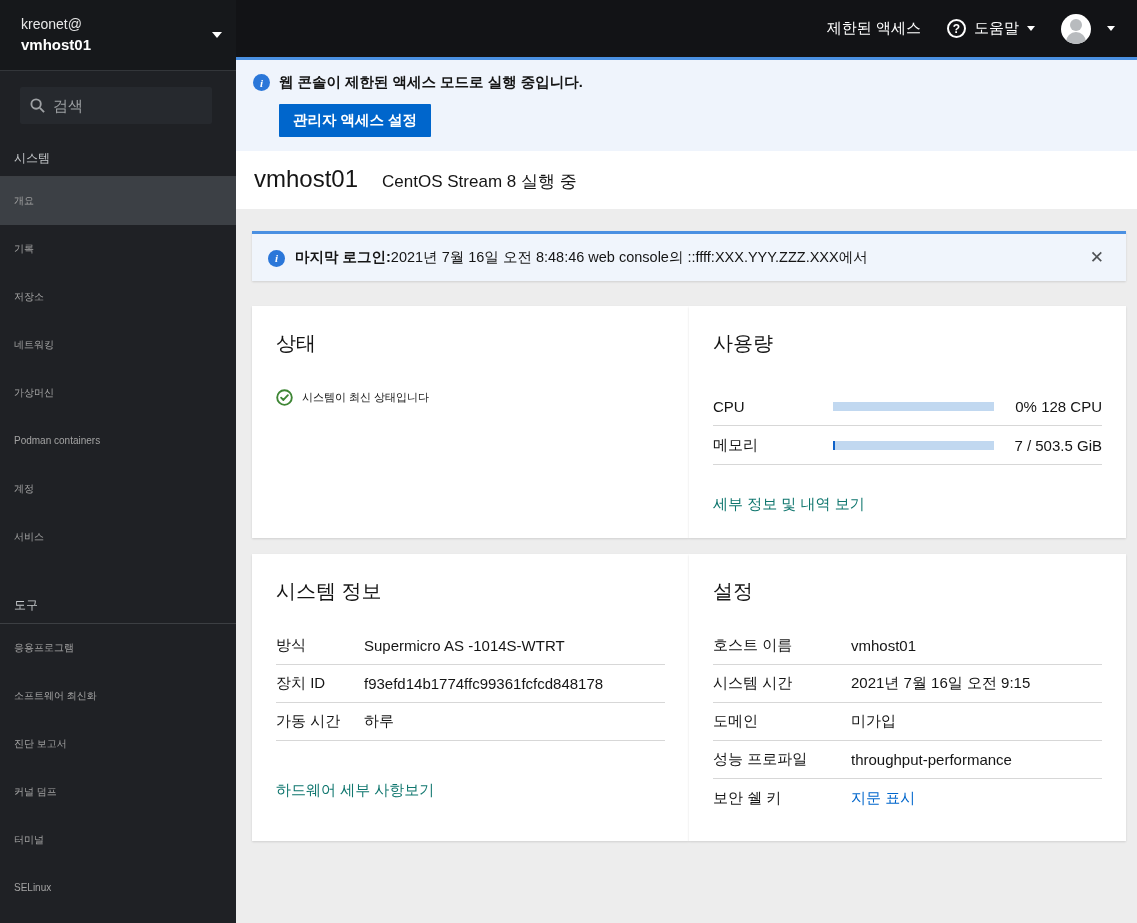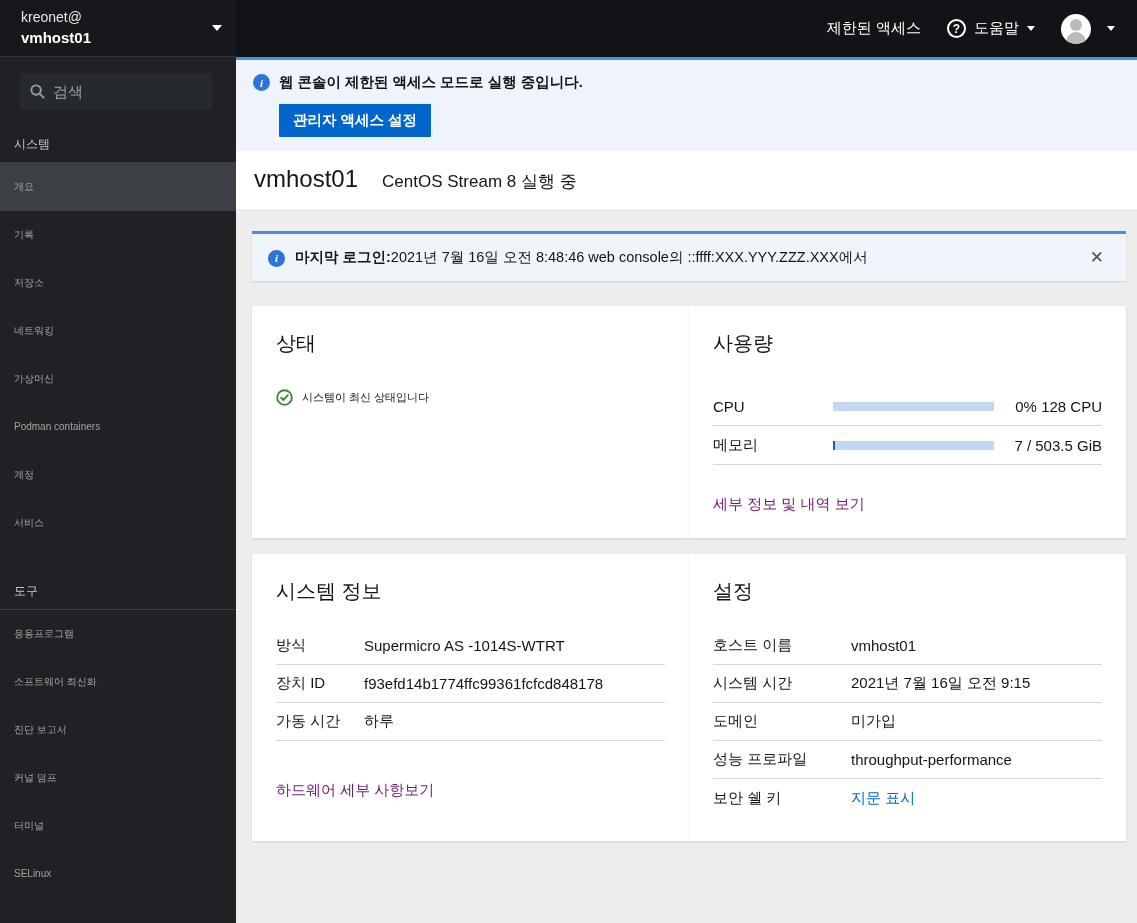--- a/index.html
+++ b/index.html
@@ -6,21 +6,21 @@
   html,body { width:1137px; height:923px; overflow:hidden; }
   body {
     font-family:"Liberation Sans","DejaVu Sans",sans-serif;
     font-size:14px; color:#151515; background:#ededed;
     display:flex;
   }
 
   
   .sidebar { width:236px; min-width:236px; height:923px; background:#1f2125; display:flex; flex-direction:column; }
   .host-switcher {
-    background:#16181b; height:57px; padding:8px 14px 8px 21px;
+    background:#16181b; height:71px; padding:8px 14px 8px 21px;
     display:flex; align-items:center; justify-content:space-between;
     border-bottom:1px solid #33363a; cursor:pointer;
   }
   .host-text { line-height:1.45; }
   .host-user { color:#e8e8e8; font-size:14px; }
   .host-name { color:#ffffff; font-size:15px; font-weight:bold; }
   .caret { width:0; height:0; border-left:5px solid transparent; border-right:5px solid transparent; border-top:6px solid #fff; }
   .caret.small { border-left-width:4px; border-right-width:4px; border-top-width:5px; }
 
   .search-wrap { padding:16px 24px 12px 20px; }
@@ -104,21 +104,21 @@
 
   .status-row { display:flex; align-items:center; gap:9px; margin-top:24px; font-size:11px; }
   .check-icon { width:17px; height:17px; }
 
   .usage-table { margin-top:22px; }
   .usage-row { display:flex; align-items:center; height:39px; border-bottom:1px solid #d7d7d7; }
   .usage-label { width:120px; font-size:15px; }
   .usage-bar { flex:1; height:9px; background:#c1d8f0; position:relative; }
   .usage-fill { position:absolute; left:0; top:0; bottom:0; background:#0f62c9; }
   .usage-value { width:108px; text-align:right; font-size:15px; white-space:nowrap; }
-  .card-link { color:#701a75; font-size:15px; text-decoration:none; margin-top:30px; display:inline-block; width:max-content; cursor:pointer; }
+  .card-link { color:#0f766e; font-size:15px; text-decoration:none; margin-top:30px; display:inline-block; width:max-content; cursor:pointer; }
 
   .info-table { margin-top:14px; }
   .info-row { display:flex; align-items:center; min-height:38px; border-bottom:1px solid #d7d7d7; font-size:15px; }
   .info-row.last { border-bottom:none; }
   .info-label { width:88px; min-width:88px; }
   .settings .info-label { width:138px; min-width:138px; }
   .info-value { flex:1; }
   .link-value { color:#0066cc; cursor:pointer; }
   .sysinfo .card-link { margin-top:40px; }
 </style>

